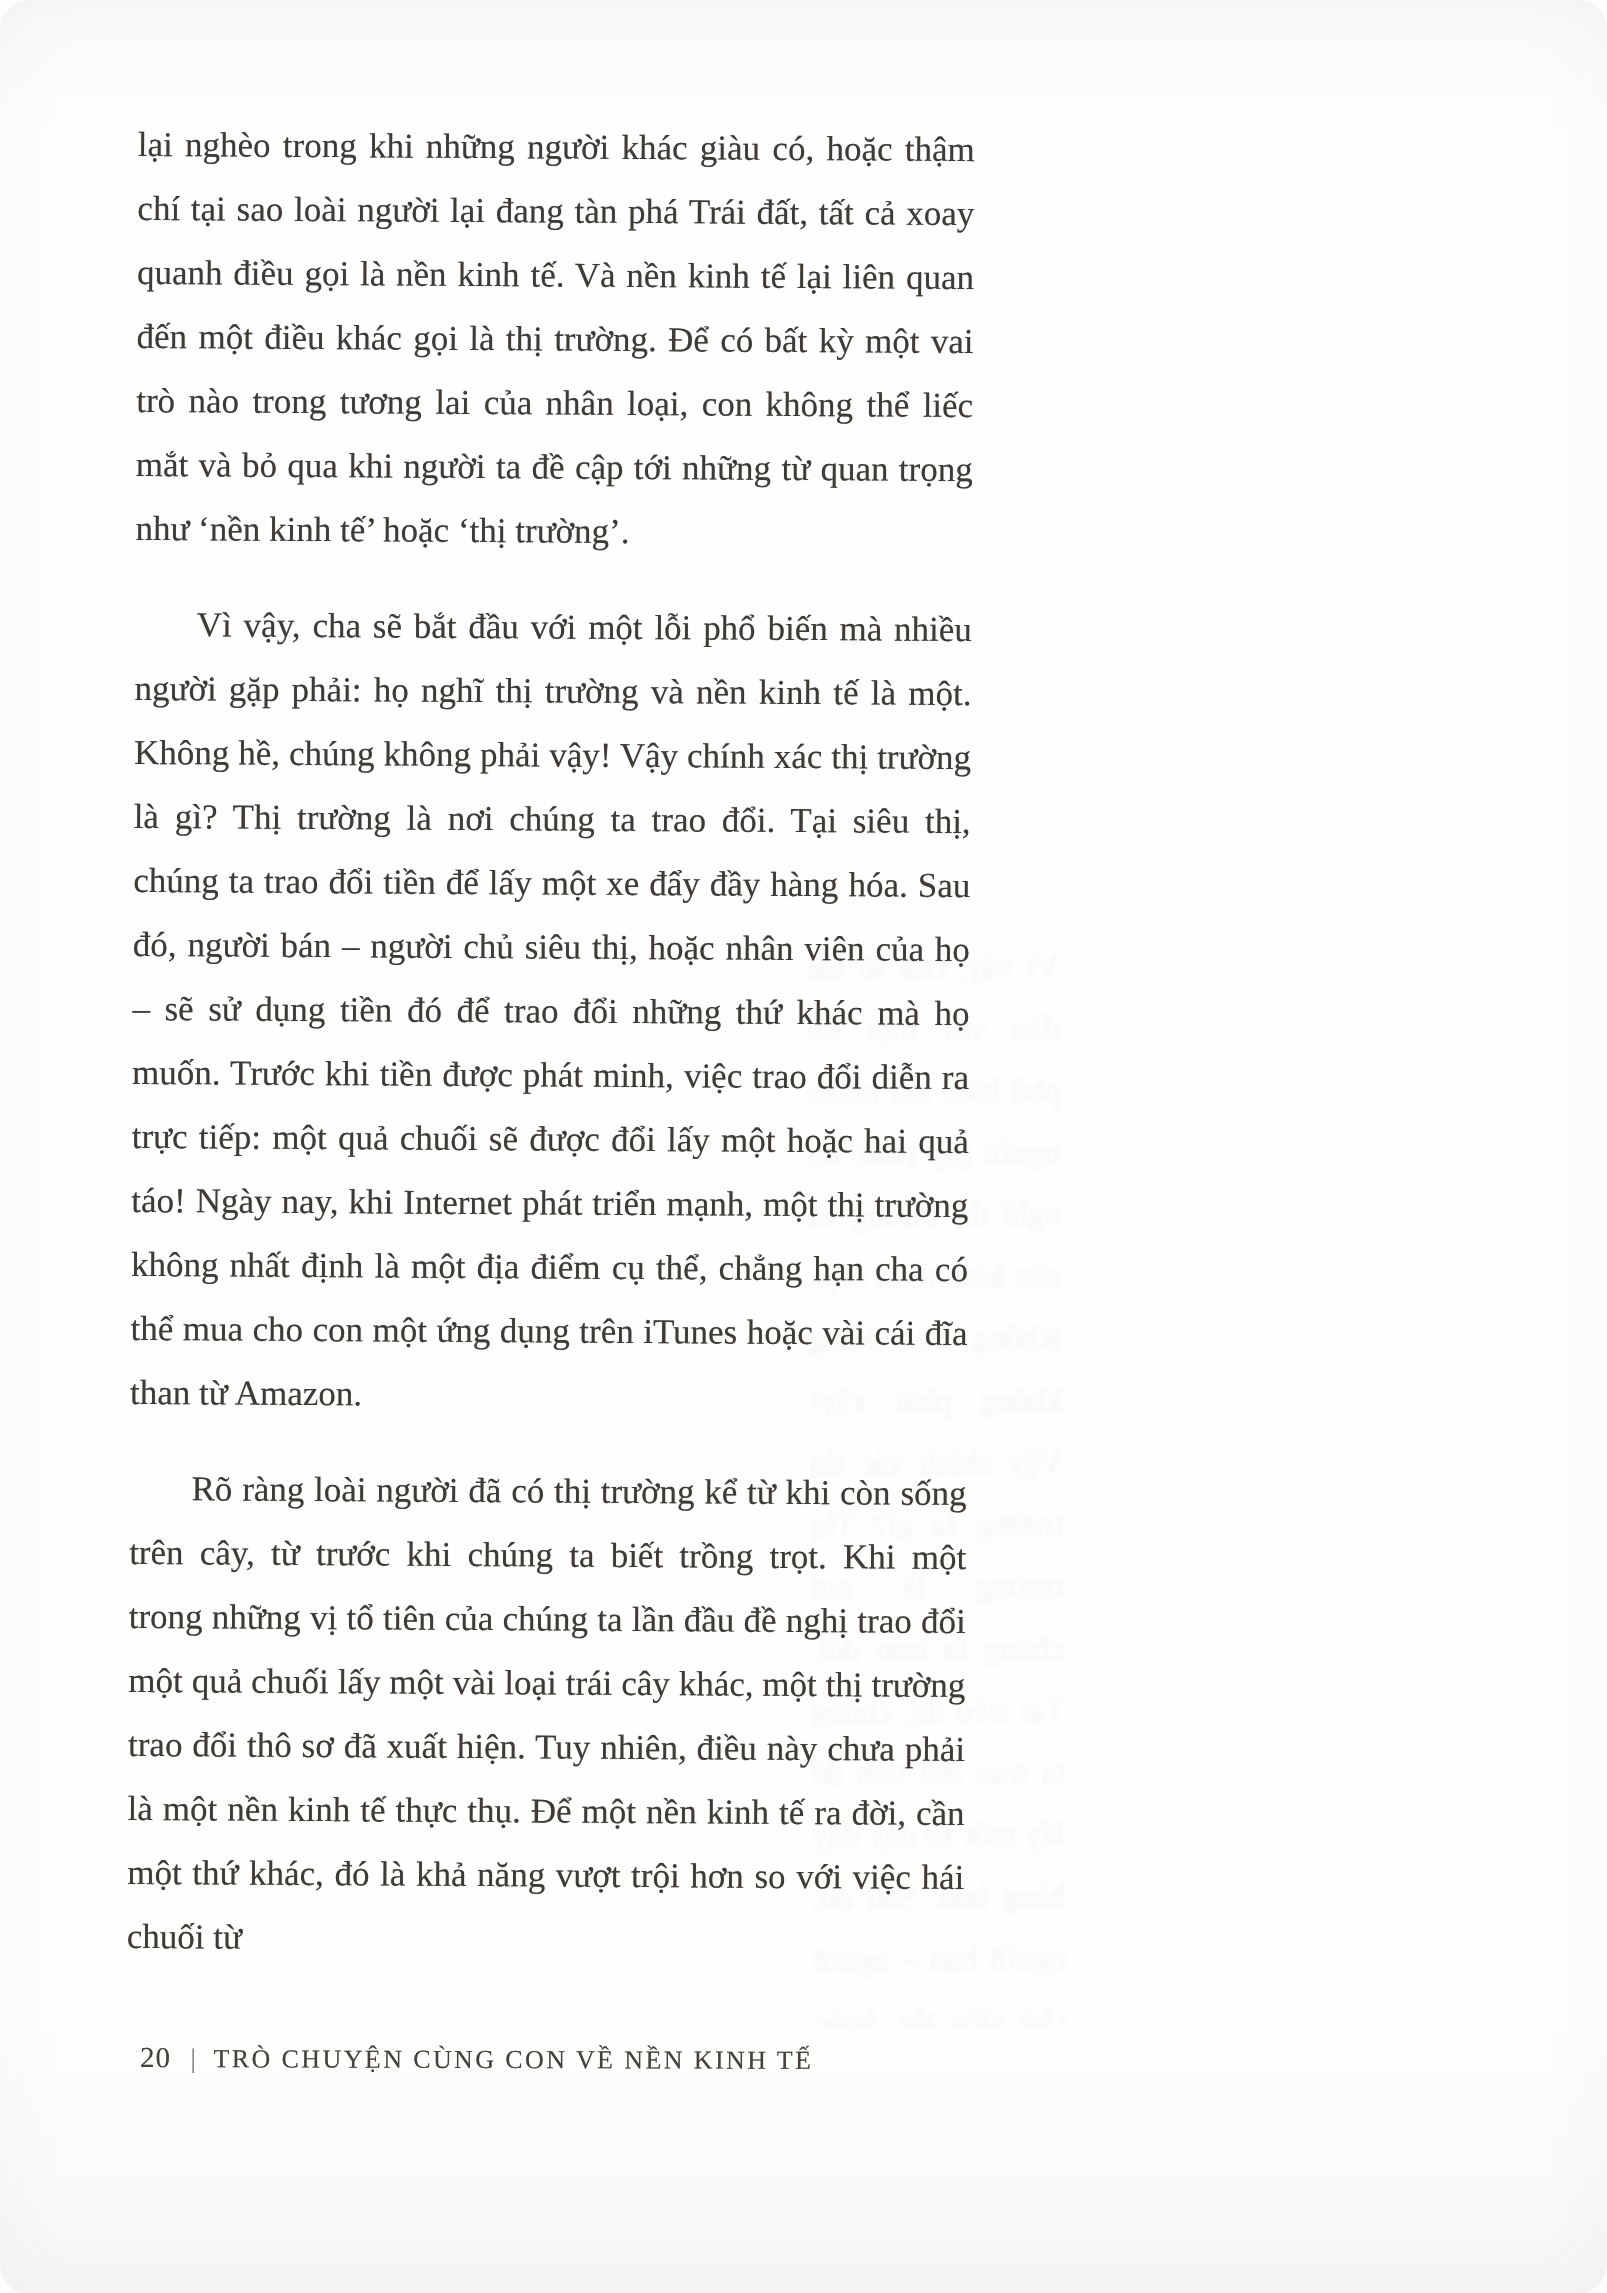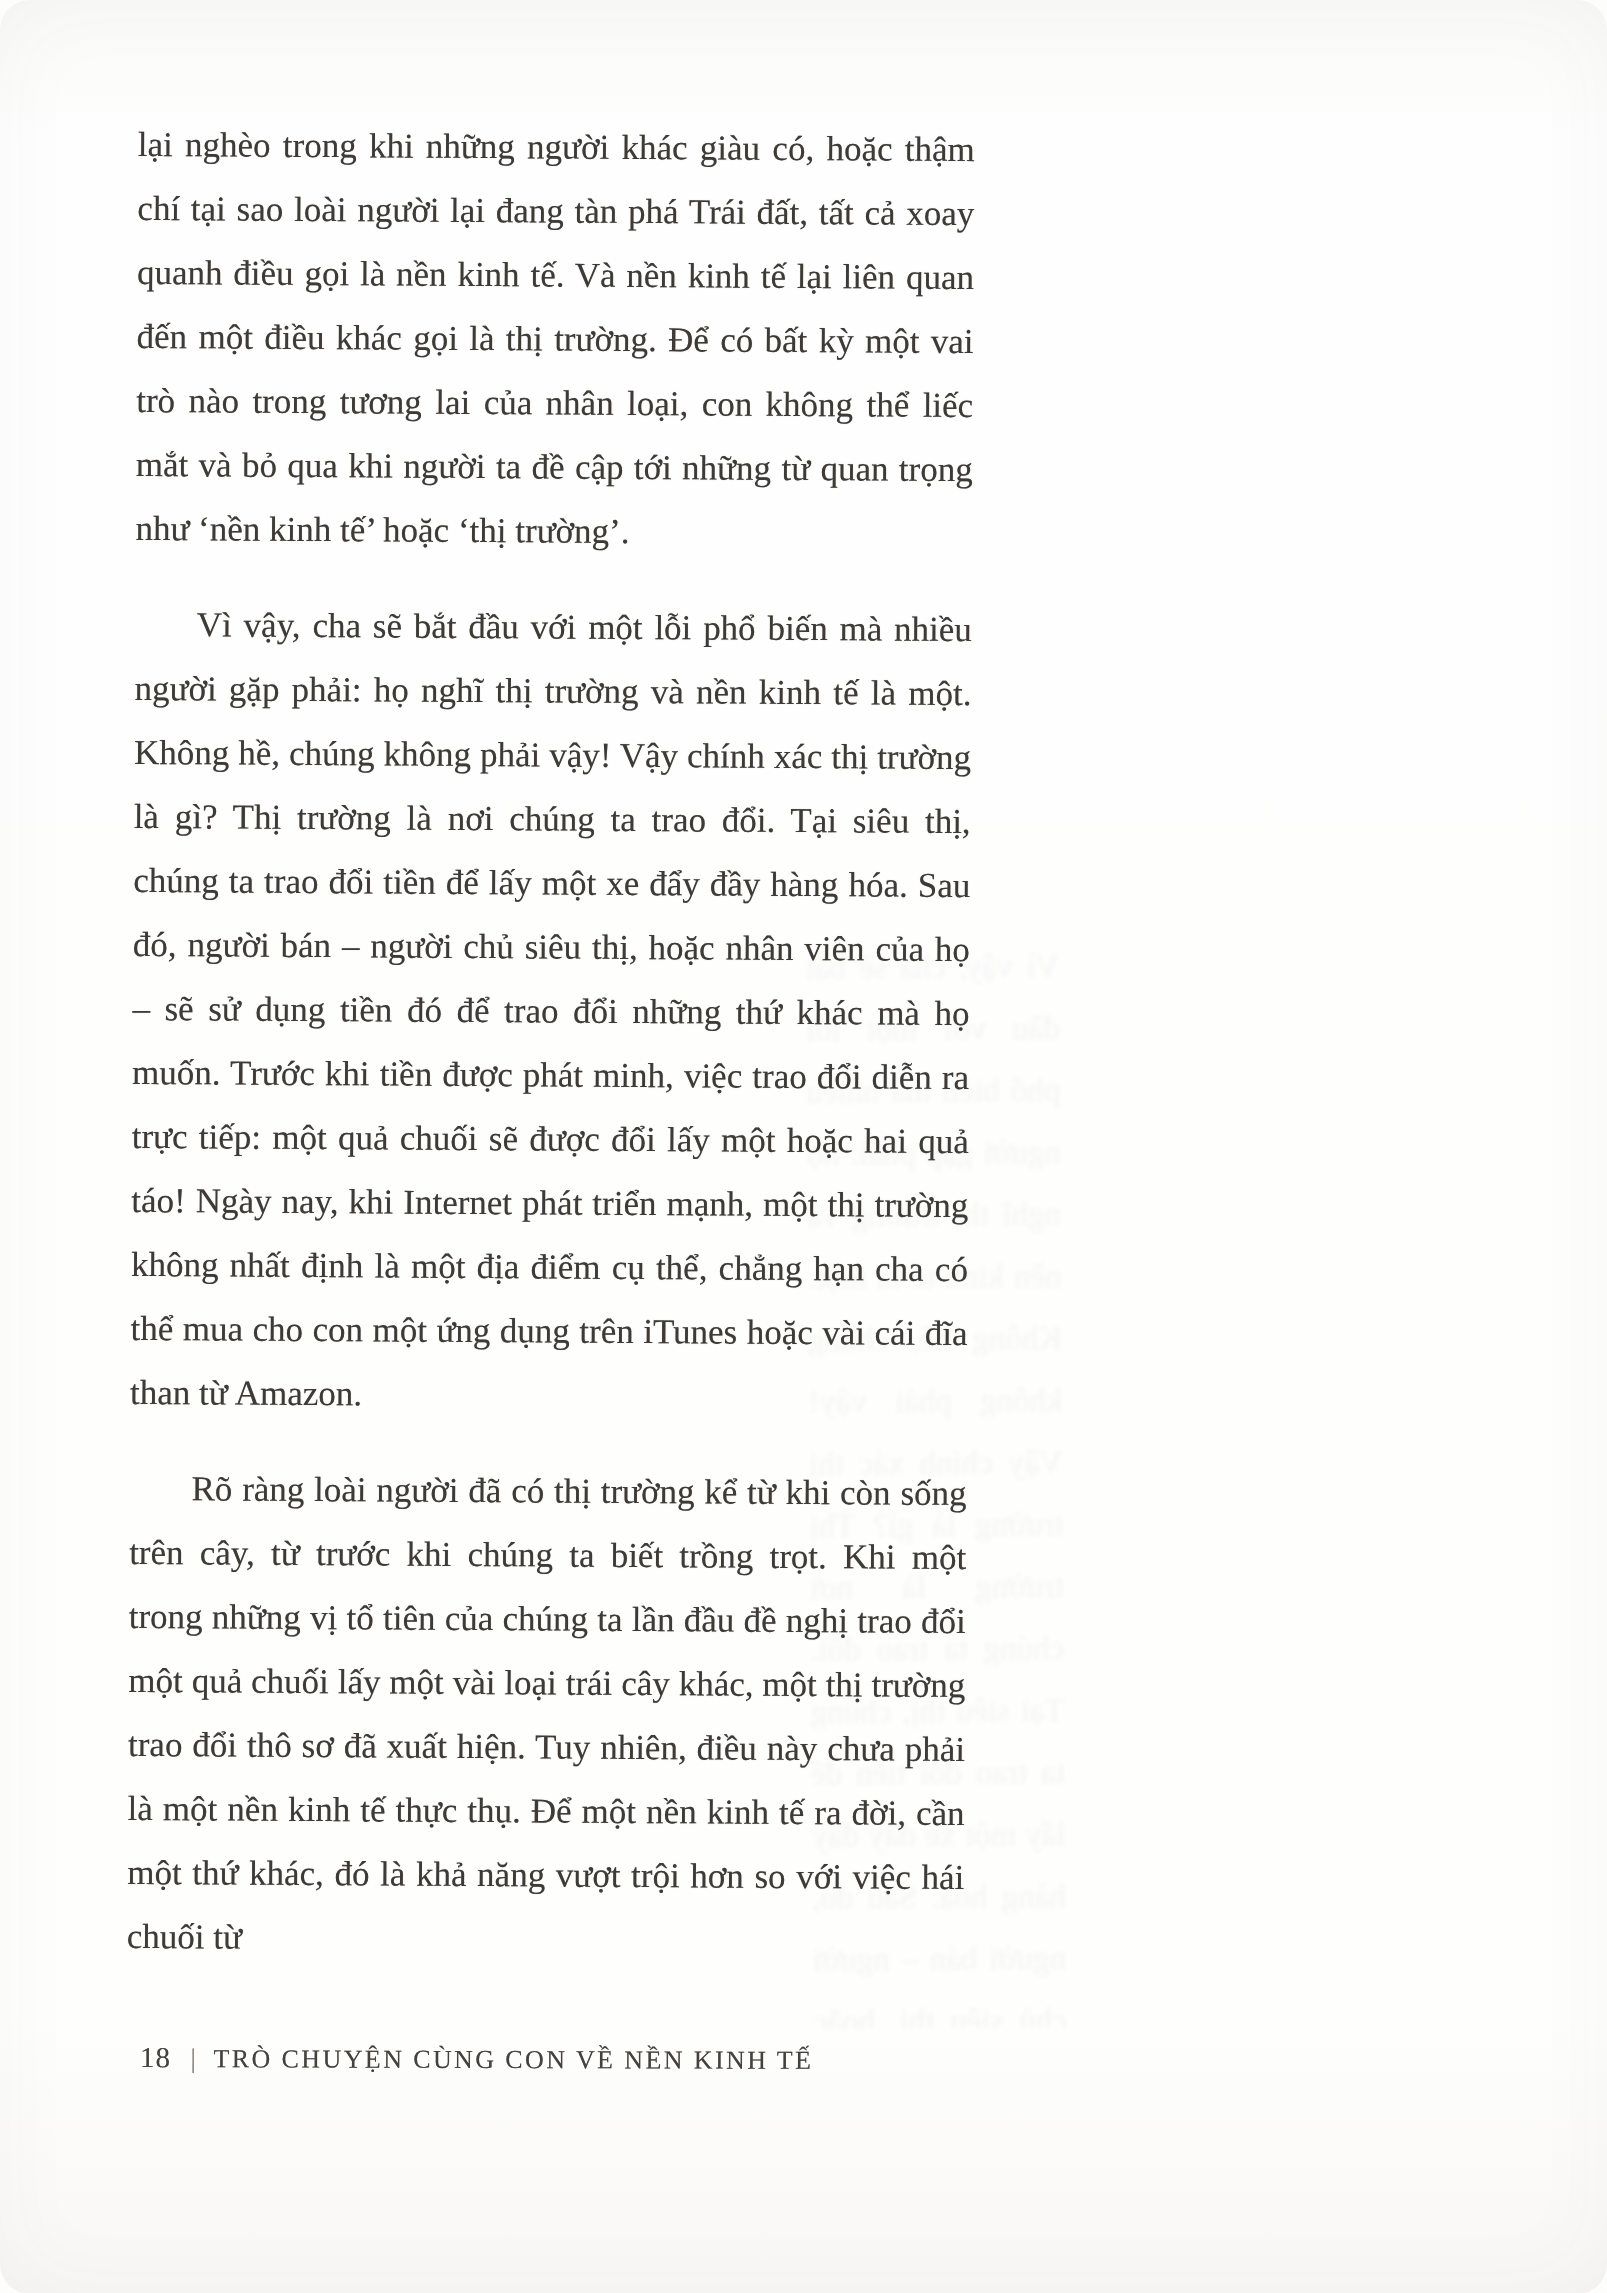--- a/index.html
+++ b/index.html
@@ -100,19 +100,19 @@
     <p>Vì vậy, cha sẽ bắt đầu với một lỗi phổ biến mà nhiều người gặp phải: họ nghĩ thị trường và nền kinh tế là một. Không hề, chúng không phải vậy! Vậy chính xác thị trường là gì? Thị trường là nơi chúng ta trao đổi. Tại siêu thị, chúng ta trao đổi tiền để lấy một xe đẩy đầy hàng hóa. Sau đó, người bán – người chủ siêu thị, hoặc nhân viên của họ – sẽ sử dụng tiền đó để trao đổi những thứ khác mà họ muốn. Trước khi tiền được phát minh, việc trao đổi diễn ra trực tiếp: một quả chuối sẽ được đổi lấy một hoặc hai quả táo! Ngày nay, khi Internet phát triển mạnh, một thị trường không nhất định là một địa điểm cụ thể, chẳng hạn cha có thể mua cho con một ứng dụng trên iTunes hoặc vài cái đĩa than từ Amazon.</p>
   </div>
 
   <main class="text-block">
     <p class="para">lại nghèo trong khi những người khác giàu có, hoặc thậm chí tại sao loài người lại đang tàn phá Trái đất, tất cả xoay quanh điều gọi là nền kinh tế. Và nền kinh tế lại liên quan đến một điều khác gọi là thị trường. Để có bất kỳ một vai trò nào trong tương lai của nhân loại, con không thể liếc mắt và bỏ qua khi người ta đề cập tới những từ quan trọng như ‘nền kinh tế’ hoặc ‘thị trường’.</p>
     <p class="para indent">Vì vậy, cha sẽ bắt đầu với một lỗi phổ biến mà nhiều người gặp phải: họ nghĩ thị trường và nền kinh tế là một. Không hề, chúng không phải vậy! Vậy chính xác thị trường là gì? Thị trường là nơi chúng ta trao đổi. Tại siêu thị, chúng ta trao đổi tiền để lấy một xe đẩy đầy hàng hóa. Sau đó, người bán – người chủ siêu thị, hoặc nhân viên của họ – sẽ sử dụng tiền đó để trao đổi những thứ khác mà họ muốn. Trước khi tiền được phát minh, việc trao đổi diễn ra trực tiếp: một quả chuối sẽ được đổi lấy một hoặc hai quả táo! Ngày nay, khi Internet phát triển mạnh, một thị trường không nhất định là một địa điểm cụ thể, chẳng hạn cha có thể mua cho con một ứng dụng trên iTunes hoặc vài cái đĩa than từ Amazon.</p>
     <p class="para indent">Rõ ràng loài người đã có thị trường kể từ khi còn sống trên cây, từ trước khi chúng ta biết trồng trọt. Khi một trong những vị tổ tiên của chúng ta lần đầu đề nghị trao đổi một quả chuối lấy một vài loại trái cây khác, một thị trường trao đổi thô sơ đã xuất hiện. Tuy nhiên, điều này chưa phải là một nền kinh tế thực thụ. Để một nền kinh tế ra đời, cần một thứ khác, đó là khả năng vượt trội hơn so với việc hái chuối từ</p>
   </main>
 
   <footer class="footer">
-    <span class="pagenum">18</span>
+    <span class="pagenum">20</span>
     <span class="sep">|</span>
     <span class="running-title">TRÒ CHUYỆN CÙNG CON VỀ NỀN KINH TẾ</span>
   </footer>
 
 </div>
 
 
 </body></html>

